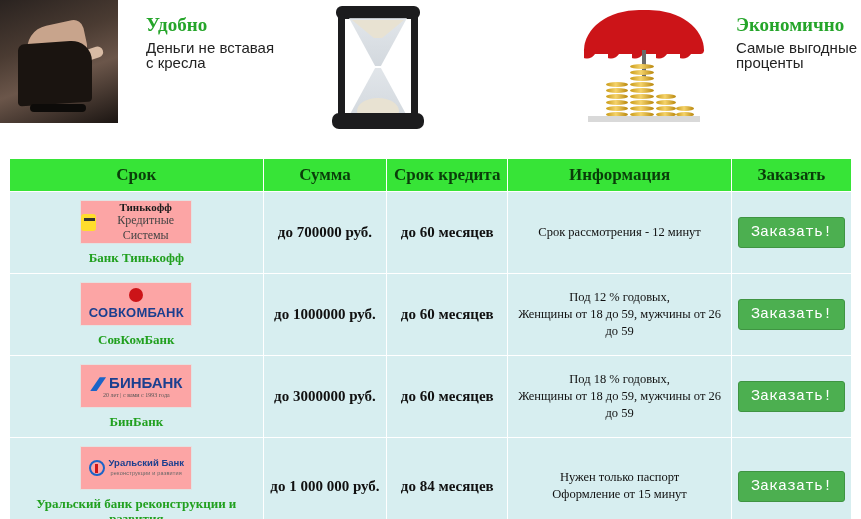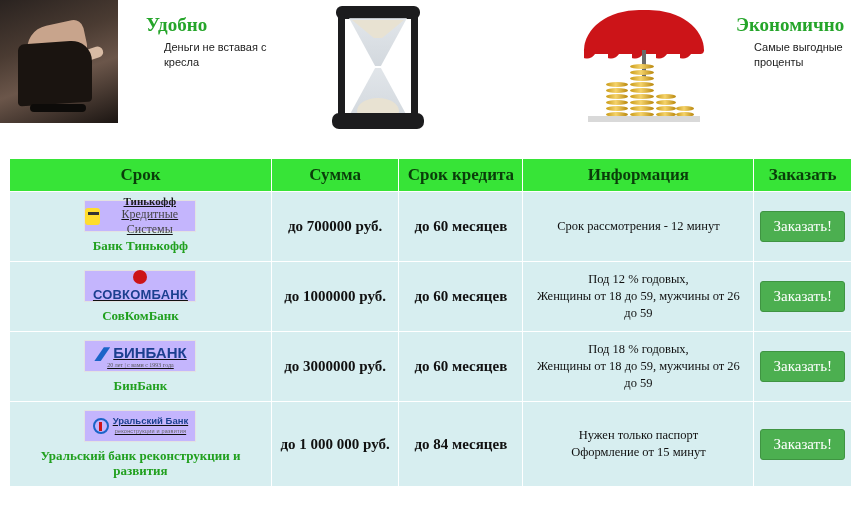--- a/index.html
+++ b/index.html
@@ -36,24 +36,23 @@
   .feature-title {
     color: #25a52a;
     font-weight: bold;
     font-size: 19px;
     font-family: "Liberation Serif", serif;
     line-height: 22px;
     margin-bottom: 4px;
   }
   .feature-desc {
     color: #222;
-    font-size: 11px;
+    font-size: 15px;
     font-family: "Liberation Sans", sans-serif;
     line-height: 15px;
-    margin-left: 18px;
   }
 
   
   .img-armchair {
     width: 118px; height: 123px;
     background: linear-gradient(160deg,#2a2320 0%, #4a3b32 35%, #6b564a 60%, #1b1512 100%);
   }
   .img-armchair .chair {
     position:absolute; left: 18px; top: 42px; width: 74px; height: 62px;
     background:#1a1410; border-radius: 6px 22px 4px 4px;
@@ -162,39 +161,38 @@
     color: #111;
   }
   .col-bank   { width: 272px; }
   .col-sum    { width: 132px; }
   .col-term   { width: 128px; }
   .col-info   { width: 240px; }
   .col-order  { width: 95px; }
 
   .bank-cell { padding-top: 10px; padding-bottom: 8px; }
   .bank-logo {
-    width: 112px; height: 32px; margin: 0 auto 6px auto;
-    background:#c4b5fd; border:1px solid #e2e2e2;
+    width: 112px; height: 44px; margin: 0 auto 6px auto;
+    background:#fca5a5; border:1px solid #e2e2e2;
     display:flex; align-items:center; justify-content:center;
     position: relative;
-    text-decoration: underline;
   }
   .bank-name {
     color:#21a01f; font-weight:bold; font-size:13px;
     font-family:"Liberation Serif", serif; line-height:15px;
   }
   .sum-cell, .term-cell {
     font-weight: bold; font-size: 15px;
   }
   .info-cell { font-size: 12.5px; line-height: 17px; }
   .order-btn {
     display:inline-block;
     background:#4caf50;
     color:#ffffff;
-    font-family:Liberation Serif, serif;
+    font-family:Liberation Mono, monospace;
     font-size:15px;
     padding: 6px 12px;
     border-radius: 3px;
     border: 1px solid #3f9442;
     cursor: pointer;
     white-space: nowrap;
   }
 
   
   .lg-tink { font-size: 11px; font-weight:bold; color:#1a1a1a; font-family:"Liberation Serif", serif; }

